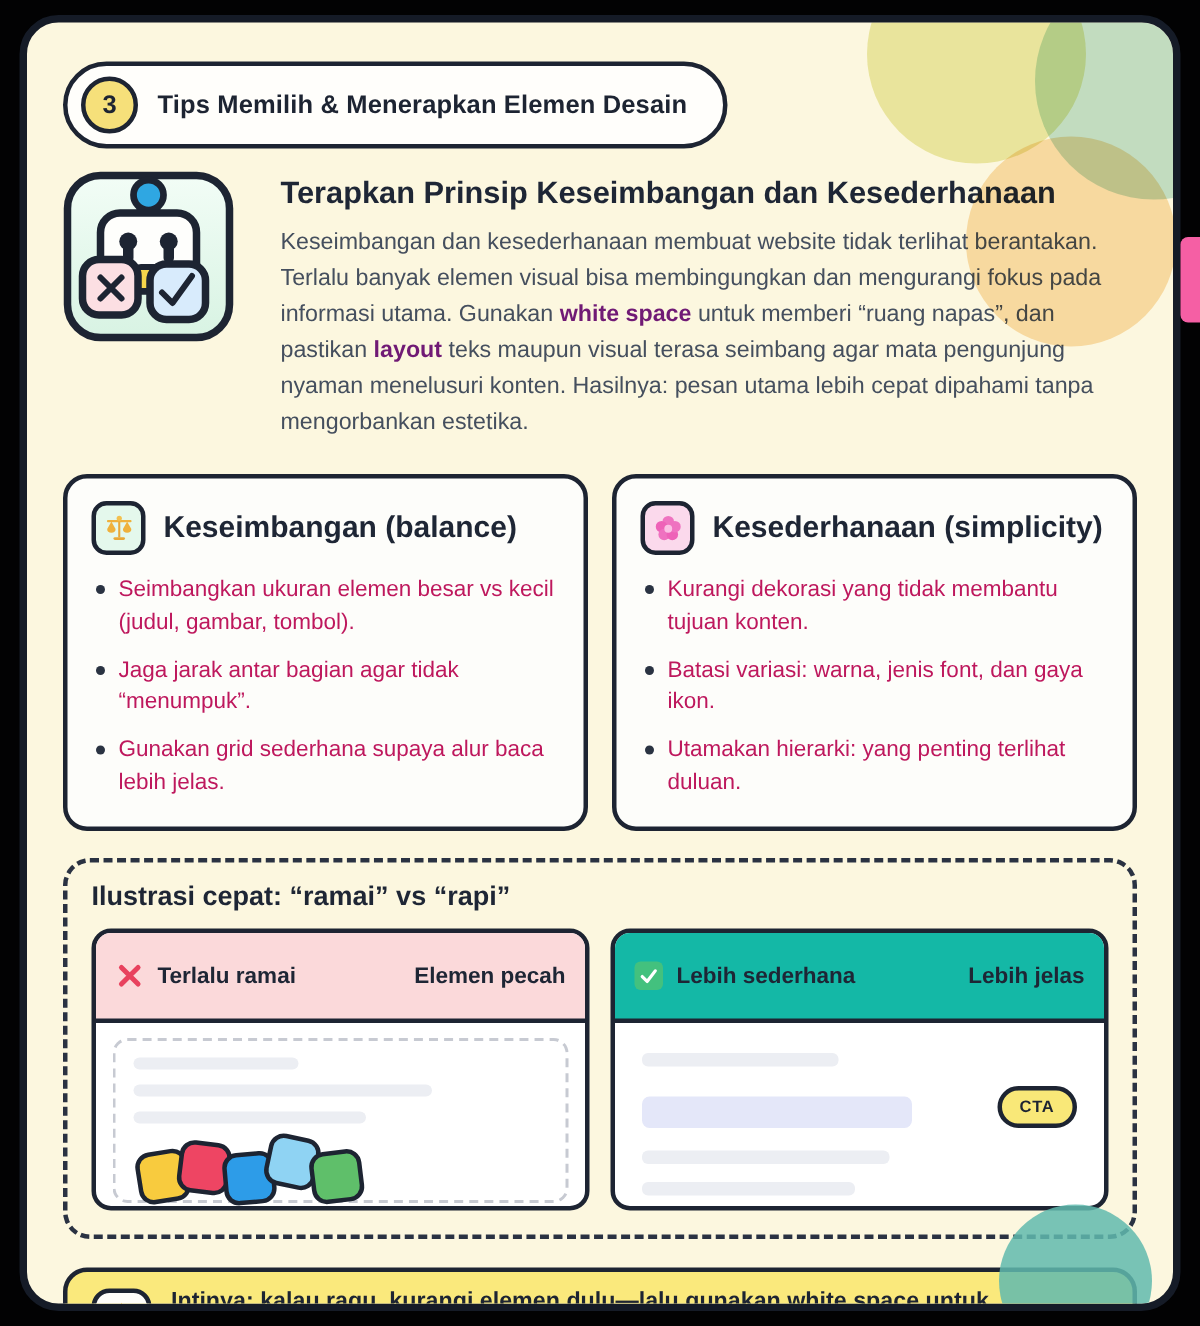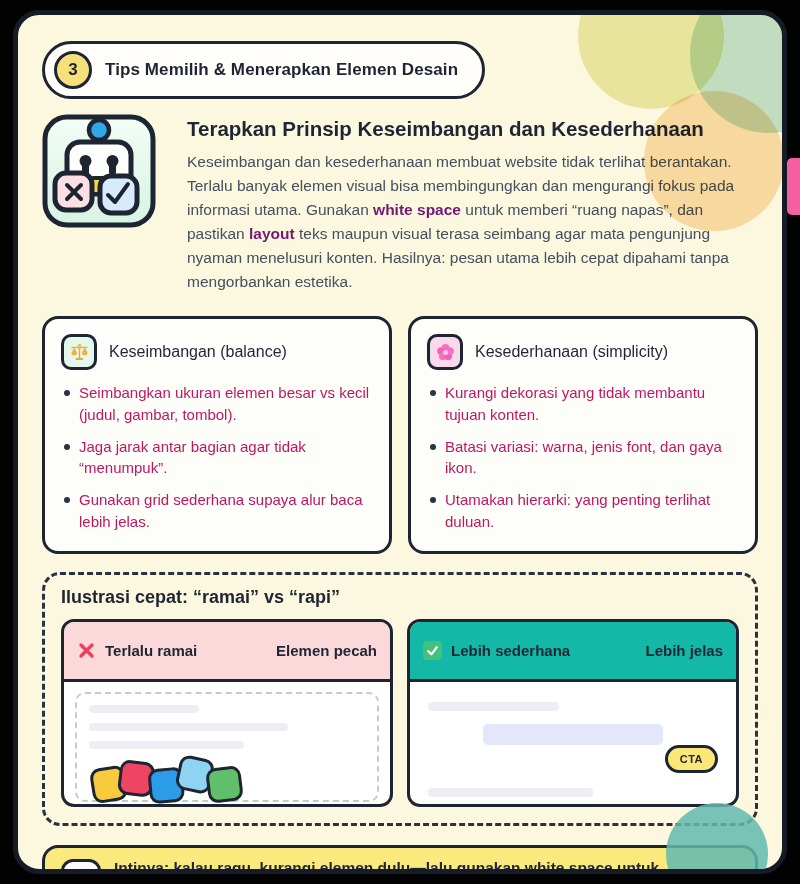--- a/index.html
+++ b/index.html
@@ -37,21 +37,21 @@
   .intro-text p .seg-b { font-weight:800; color:#701a75; }
 
   
   .cards { display:grid; grid-template-columns:1fr 1fr; gap:16px; margin-top:22px; }
   .pcard { background:#fdfdfa; border:3px solid #1d2432; border-radius:16px; padding:15px 16px 8px; }
   .pcard-head { display:flex; align-items:center; gap:12px; margin-bottom:12px; }
   .icon-tile { width:36px; height:36px; border:3px solid #1d2432; border-radius:10px;
            display:flex; align-items:center; justify-content:center; flex:0 0 36px; }
   .icon-tile.mint { background:#e4f8ec; }
   .icon-tile.pinkbg { background:#fbd9ec; }
-  .pcard-title { font-size:16px; font-weight:400; color:#1e2635; }
+  .pcard-title { font-size:20px; font-weight:700; color:#1e2635; }
   .pcard ul { list-style:none; }
   .pcard li { position:relative; padding-left:18px; font-size:15px; color:#be185d;
            line-height:1.45; margin-bottom:10px; }
   .pcard li::before { content:""; position:absolute; left:3px; top:8px; width:6px; height:6px;
            border-radius:50%; background:#2a3342; }
 
   
   .illus { border:3px dashed #2a3242; border-radius:18px; margin-top:18px; padding:12px 16px 16px; }
   .illus-label { font-size:18px; font-weight:800; color:#1e2635; margin-bottom:11px; }
   .minis { display:grid; grid-template-columns:1fr 1fr; gap:14px; }
@@ -74,21 +74,21 @@
   .chips { display:flex; padding-left:1px; }
   .chip { width:35px; height:35px; border:3.5px solid #1d2432; border-radius:10px; margin-right:-6px; }
   .chip:nth-child(1){ background:#f8cb3e; transform:rotate(-9deg) translateY(8px); }
   .chip:nth-child(2){ background:#ee4563; transform:rotate(7deg)  translateY(2px); }
   .chip:nth-child(3){ background:#2d9ce8; transform:rotate(-5deg) translateY(9px); }
   .chip:nth-child(4){ background:#8fd3f3; transform:rotate(12deg) translateY(-2px); }
   .chip:nth-child(5){ background:#5fbf6a; transform:rotate(-7deg) translateY(8px); }
 
   .mini-body.cleanbody { padding:15px 18px; }
   .g1 { width:45%; height:9px; margin-top:5px; }
-  .row2 { display:flex; align-items:center; margin-top:13px;flex-direction:column; }
+  .row2 { display:flex; align-items:flex-end; margin-top:13px; }
   .lav { width:62%; height:21px; border-radius:5px; background:#e4e7f9; margin-bottom:0; }
   .cta { margin-left:auto; background:#f9e878; border:3px solid #1d2432; border-radius:999px;
          font-family:inherit; font-size:11px; font-weight:800; color:#1d2432;
          padding:5px 12px; letter-spacing:.5px; cursor:pointer; }
   .g3 { width:57%; height:9px; margin:15px 0 0; }
   .g4 { width:49%; height:9px; margin:12px 0 0; }
 
   
   .footer { display:flex; align-items:center; gap:13px; background:#fae97c;
             border:3px solid #1d2432; border-radius:16px; padding:9px 16px; margin-top:19px; }

